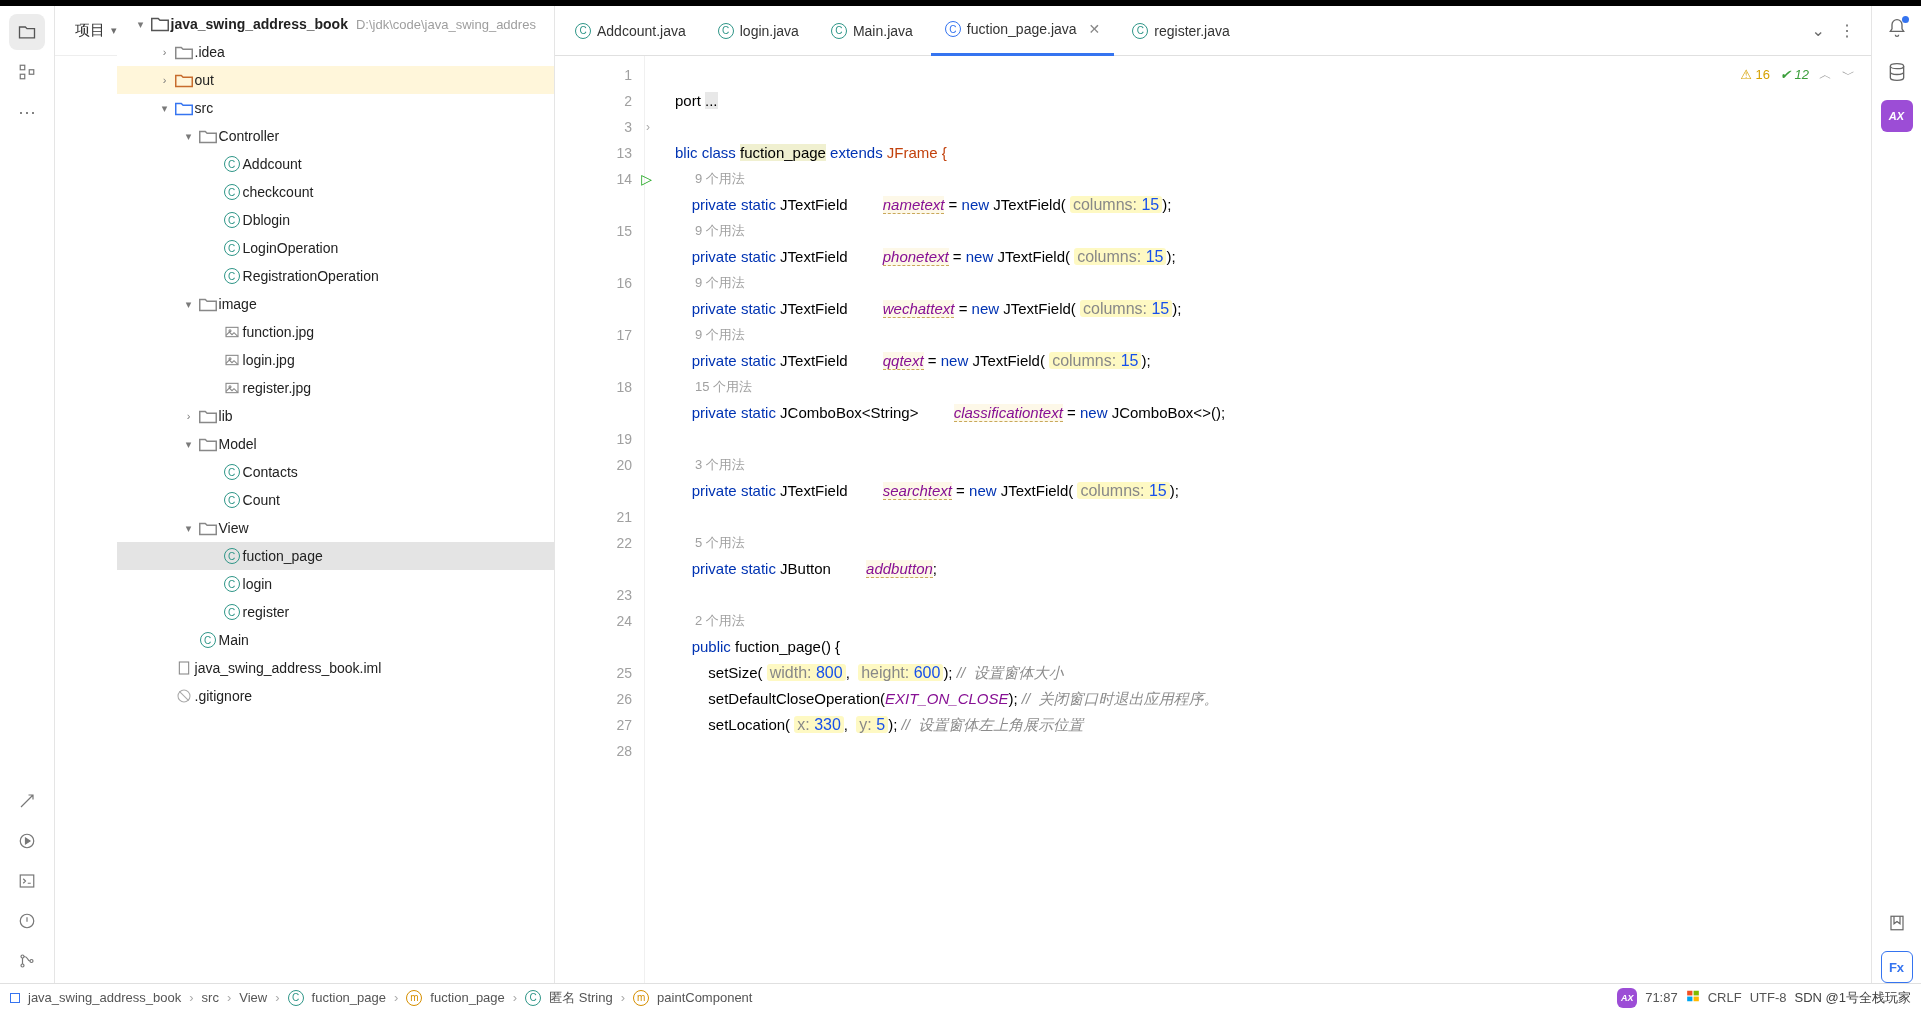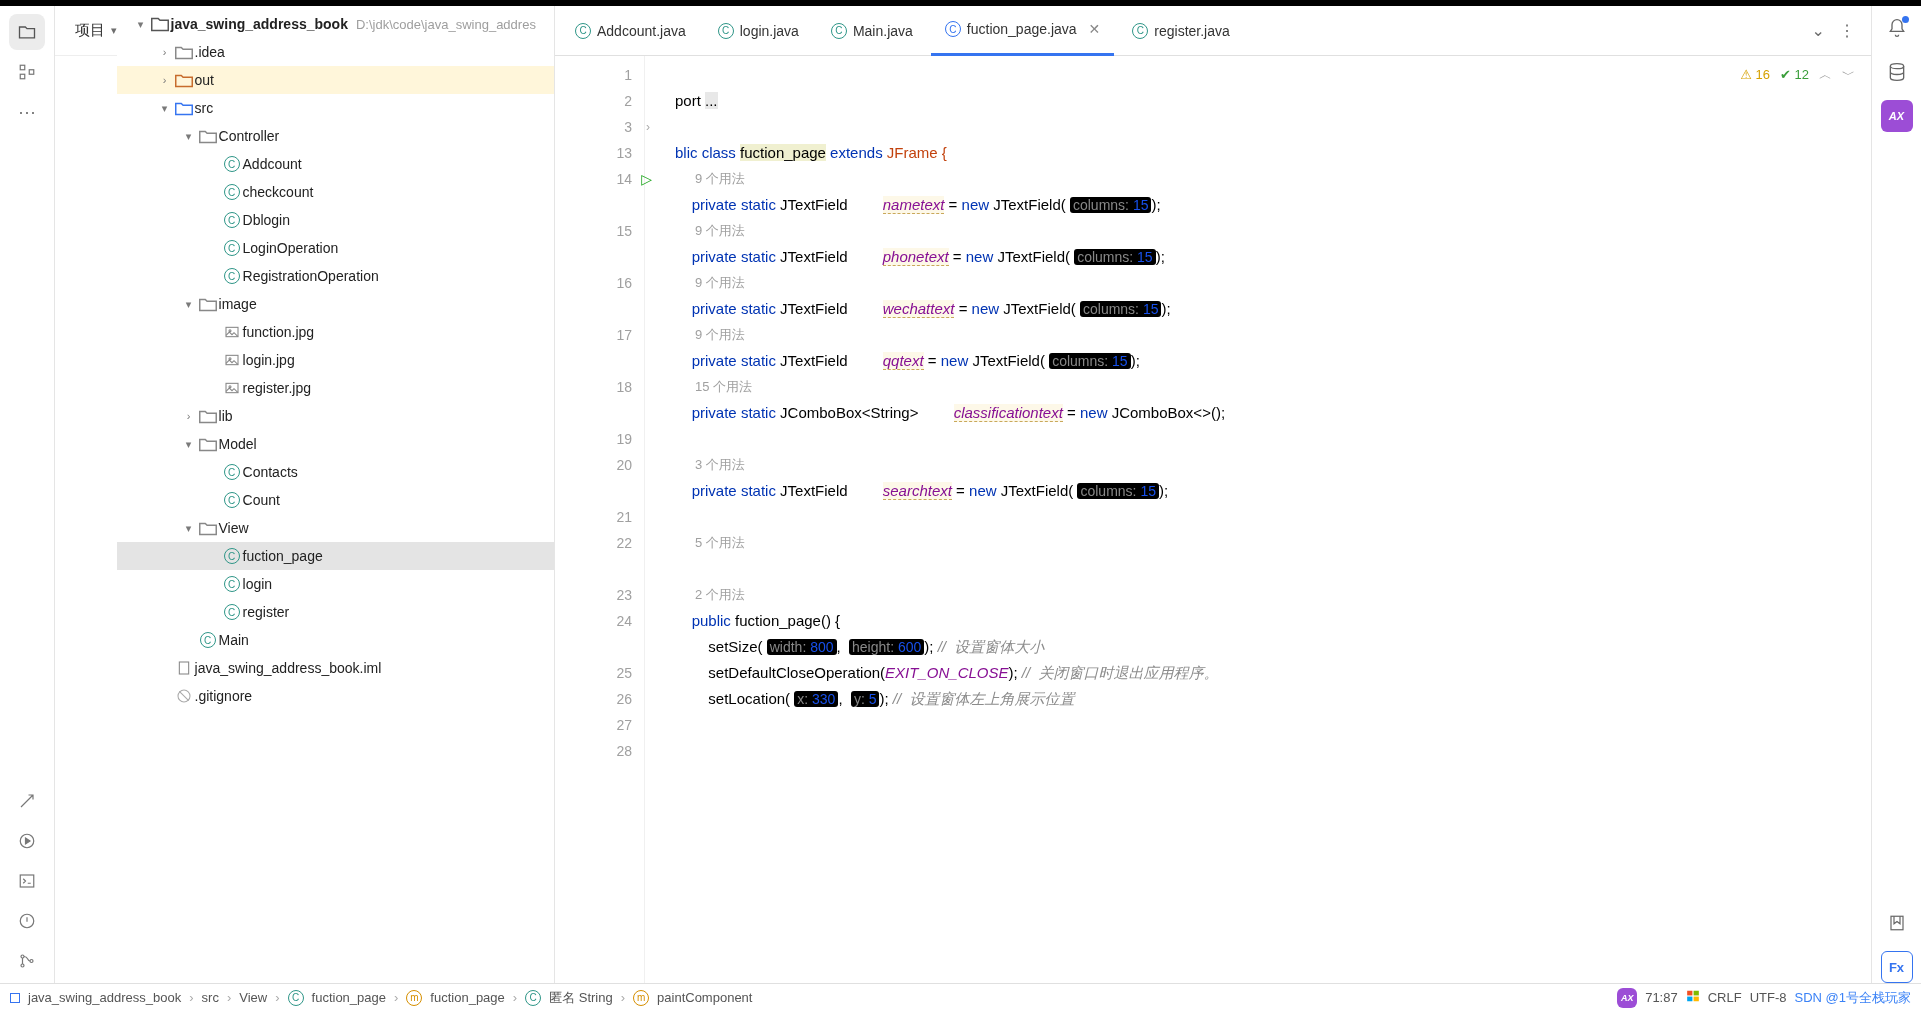--- a/index.html
+++ b/index.html
@@ -38,40 +38,40 @@
 .run-gut { color:#22a722; position:absolute; right:-20px; font-size:14px; }
 .fold-g { color:#aaa; position:absolute; right:-18px; font-size:12px; }
 .code { flex:1; padding:6px 0 0 30px; line-height:26px; overflow:hidden; position:relative; }
 pre { margin:0; font-family:inherit; }
 .code-line { height:26px; white-space:pre; }
 .hint { height:26px; color:#a0a0a0; font-size:13px; padding-left:20px; }
 .kw { color:#0033b3; }
 .cls2 { color:#c2410c; }
 .fld { color:#871094; font-style:italic; border-bottom:1px dashed #c9a85a; background:#fdf8e8;margin-left:31px; }
 .hlname { background:#f0f0d0; }
-.param { color:#888; background:#000000; padding:0 3px; border-radius:3px; font-size:14px; }
+.param { color:#888; background:#fef9c3; padding:0 3px; border-radius:3px; font-size:16px; }
 .num { color:#1750eb; }
 .cmt { color:#8c8c8c; font-style:italic; }
 .const { color:#871094; font-style:italic; }
 
 .insp { position:absolute; top:6px; right:16px; display:flex; gap:10px; align-items:center; font-size:13px; }
 .warn { color:#d6a100; }
-.ok { color:#3a9e3a; }
+.ok { color:#3a9e3a;font-style:italic; }
 .insp .ctl { color:#999; cursor:pointer; }
 
 .right-rail { width:50px; border-left:1px solid #e5e5e5; display:flex; flex-direction:column; align-items:center; padding-top:6px; gap:12px; }
 .rr-btn { width:32px; height:32px; border-radius:6px; display:flex; align-items:center; justify-content:center; font-size:16px; color:#6e6e6e; cursor:pointer; position:relative; }
 .rr-btn.bell::after { content:""; position:absolute; top:4px; right:4px; width:7px; height:7px; background:#3574f0; border-radius:50%; }
 .rr-btn.purple { background:#9c4dd6; color:#fff; font-size:11px; font-weight:bold;font-style:italic; }
 .rr-btn.fx { border:1px solid #3574f0; color:#3574f0; font-size:13px; font-weight:bold; }
 
 .status { height:28px; border-top:1px solid #e0e0e0; display:flex; align-items:center; font-size:13px; color:#555; padding:0 10px; gap:8px; }
 .crumb-sep { color:#aaa; }
 .stat-spacer { flex:1; }
-.wm { color:#3b82f6; }
+.wm { color:#404040; }
 .c-circ { display:inline-flex; width:16px; height:16px; border:1px solid #2f9688; border-radius:50%; color:#2f9688; font-size:10px; align-items:center; justify-content:center; }
 .m-circ { display:inline-flex; width:16px; height:16px; border:1px solid #d68f00; border-radius:50%; color:#d68f00; font-size:10px; align-items:center; justify-content:center; }
 .sq-ic { display:inline-block; width:10px; height:10px; border:1px solid #3574f0; }
 .win-ic svg { width:14px; height:14px; }
 .out-color { color:#c76b2b; }
 </style>
 </head>
 <body>
 
 <div class="topbar"></div>
@@ -413,20 +413,21 @@
 <pre class="code-line">    <span class="kw">private</span> <span class="kw">static</span><span> JTextField </span><span class="fld">wechattext</span> = <span class="kw">new</span> <span>JTextField(</span> <span class="param"><span>columns:</span> <span class="num">15</span></span>);</pre>
 <div class="hint">9 个用法</div>
 <pre class="code-line">    <span class="kw">private</span> <span class="kw">static</span><span> JTextField </span><span class="fld">qqtext</span> = <span class="kw">new</span> <span>JTextField(</span> <span class="param"><span>columns:</span> <span class="num">15</span></span>);</pre>
 <div class="hint">15 个用法</div>
 <pre class="code-line">    <span class="kw">private</span> <span class="kw">static</span><span> JComboBox&lt;String&gt; </span><span class="fld">classificationtext</span> = <span class="kw">new</span> <span>JComboBox&lt;&gt;();</span></pre>
 <pre class="code-line"> </pre>
 <div class="hint">3 个用法</div>
 <pre class="code-line">    <span class="kw">private</span> <span class="kw">static</span><span> JTextField </span><span class="fld">searchtext</span> = <span class="kw">new</span> <span>JTextField(</span> <span class="param"><span>columns:</span> <span class="num">15</span></span>);</pre>
 <pre class="code-line"> </pre>
 <div class="hint">5 个用法</div>
+<pre class="code-line">    <span class="kw">private</span> <span class="kw">static</span><span> JButton </span><span class="fld">addbutton</span>;</pre>
 <pre class="code-line"> </pre>
 <div class="hint">2 个用法</div>
 <pre class="code-line">    <span class="kw">public</span> <span>fuction_page()</span><span> {</span></pre>
 <pre class="code-line">        <span>setSize(</span> <span class="param"><span>width:</span> <span class="num">800</span></span>,  <span class="param"><span>height:</span> <span class="num">600</span></span>); <span class="cmt">//  <span>设置窗体大小</span></span></pre>
 <pre class="code-line">        <span>setDefaultCloseOperation(</span><span class="const">EXIT_ON_CLOSE</span>); <span class="cmt">//  <span>关闭窗口时退出应用程序。</span></span></pre>
 <pre class="code-line">        <span>setLocation(</span> <span class="param"><span>x:</span> <span class="num">330</span></span>,  <span class="param"><span>y:</span> <span class="num">5</span></span>); <span class="cmt">//  <span>设置窗体左上角展示位置</span></span></pre>
       </div>
     </div>
   </div>
 

